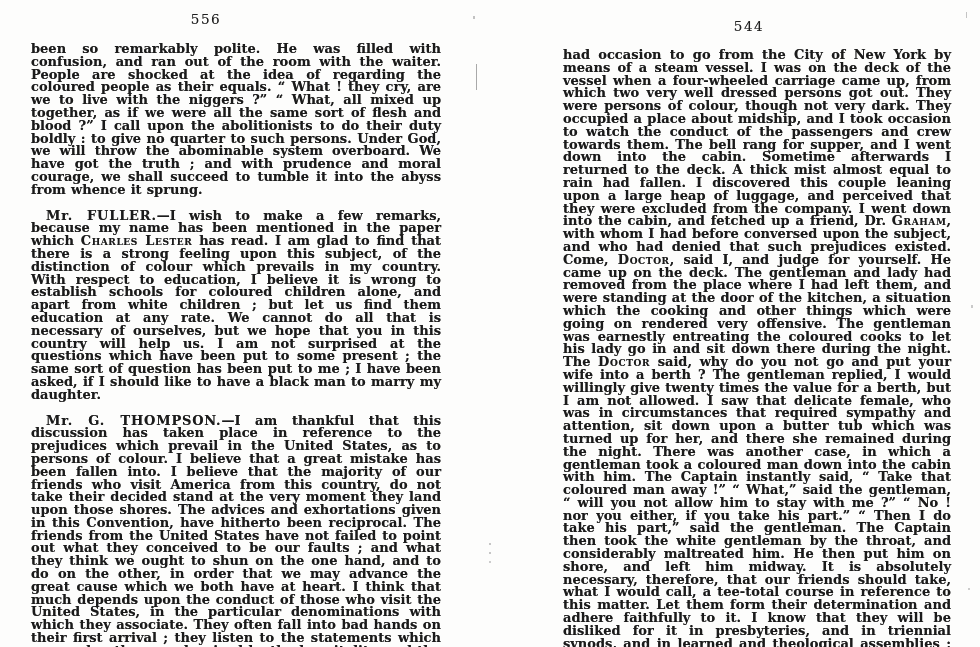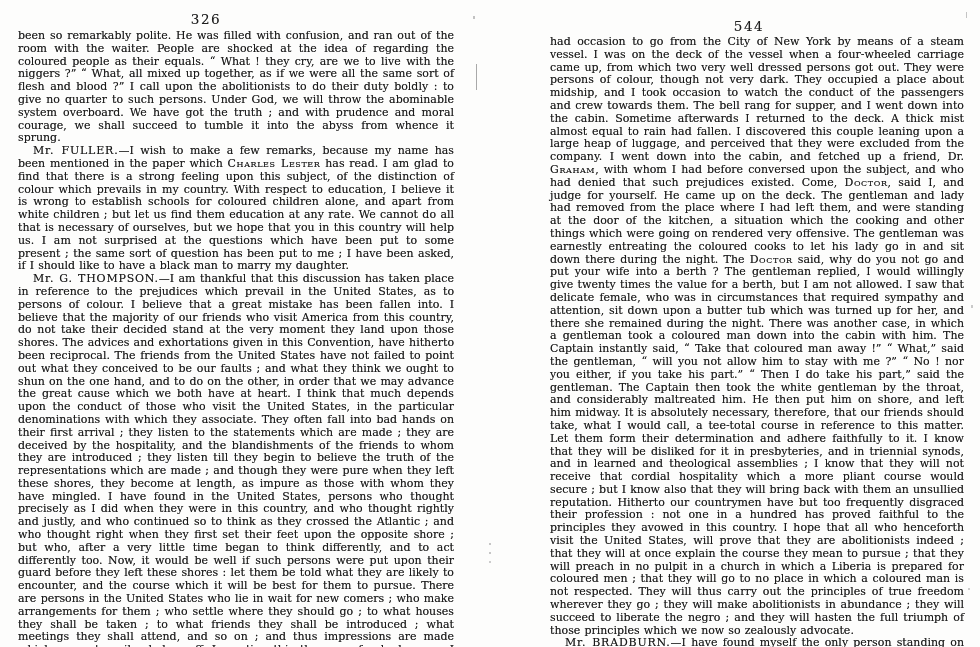--- a/index.html
+++ b/index.html
@@ -38,25 +38,26 @@
   .textblock {
     position: absolute;
     left: 0;
     width: 100%;
     text-align: justify;
   }
   .page-left  .textblock { top: 22px; }
   .page-right .textblock { top: 28px; }
 
   .para {
-    margin: 0;
-    font-size: 11px;
+    margin: 13px;
+    font-size: 13px;
     line-height: 12.8px;
     word-spacing: 0.6px;
     text-shadow: 0 0 0.45px rgba(20,20,20,0.55);
+    font-weight: bold;
   }
   .para.indent { text-indent: 15px; }
   .para.justify-last { text-align-last: justify; }
 
   .seg-speaker {
     letter-spacing: 0.8px;
   }
   .seg-smallcaps {
     font-variant: small-caps;
     letter-spacing: 0.6px;
@@ -72,21 +73,21 @@
   .a-dot4 { left: 971px; top: 305px; width: 2px; height: 3px; background: #c9c9c9; }
   .a-dot5 { left: 968px; top: 588px; width: 2px; height: 2px; background: #cccccc; }
   .a-tick { left: 966px; top: 12px;  width: 1px; height: 6px; background: #c4c4c4; }
 </style>
 </head>
 <body>
 
 <div class="canvas">
 
   <div class="page page-left">
-    <div class="pagenum">326</div>
+    <div class="pagenum">556</div>
     <div class="textblock">
         <p class="para"><span>been so remarkably polite. He was filled with confusion, and ran out of the room with the waiter. People are shocked at the idea of regarding the coloured people as their equals. “&nbsp;What&nbsp;! they cry, are we to live with the niggers&nbsp;?” “&nbsp;What, all mixed up together, as if we were all the same sort of flesh and blood&nbsp;?” I call upon the abolitionists to do their duty boldly&nbsp;: to give no quarter to such persons. Under God, we will throw the abominable system overboard. We have got the truth&nbsp;; and with prudence and moral courage, we shall succeed to tumble it into the abyss from whence it sprung.</span></p>
         <p class="para indent"><span class="seg-speaker">Mr. FULLER.</span><span>—I wish to make a few remarks, because my name has been mentioned in the paper which </span><span class="seg-smallcaps">Charles Lester</span><span> has read. I am glad to find that there is a strong feeling upon this subject, of the distinction of colour which prevails in my country. With respect to education, I believe it is wrong to establish schools for coloured children alone, and apart from white children&nbsp;; but let us find them education at any rate. We cannot do all that is necessary of ourselves, but we hope that you in this country will help us. I am not surprised at the questions which have been put to some present&nbsp;; the same sort of question has been put to me&nbsp;; I have been asked, if I should like to have a black man to marry my daughter.</span></p>
         <p class="para indent justify-last"><span class="seg-speaker">Mr. G. THOMPSON.</span><span>—I am thankful that this discussion has taken place in reference to the prejudices which prevail in the United States, as to persons of colour. I believe that a great mistake has been fallen into. I believe that the majority of our friends who visit America from this country, do not take their decided stand at the very moment they land upon those shores. The advices and exhortations given in this Convention, have hitherto been reciprocal. The friends from the United States have not failed to point out what they conceived to be our faults&nbsp;; and what they think we ought to shun on the one hand, and to do on the other, in order that we may advance the great cause which we both have at heart. I think that much depends upon the conduct of those who visit the United States, in the particular denominations with which they associate. They often fall into bad hands on their first arrival&nbsp;; they listen to the statements which are made&nbsp;; they are deceived by the hospitality, and the blandishments of the friends to whom they are introduced&nbsp;; they listen till they begin to believe the truth of the representations which are made&nbsp;; and though they were pure when they left these shores, they become at length, as impure as those with whom they have mingled. I have found in the United States, persons who thought precisely as I did when they were in this country, and who thought rightly and justly, and who continued so to think as they crossed the Atlantic&nbsp;; and who thought right when they first set their feet upon the opposite shore&nbsp;; but who, after a very little time began to think differently, and to act differently too. Now, it would be well if such persons were put upon their guard before they left these shores&nbsp;: let them be told what they are likely to encounter, and the course which it will be best for them to pursue. There are persons in the United States who lie in wait for new comers&nbsp;; who make arrangements for them&nbsp;; who settle where they should go&nbsp;; to what houses they shall be taken&nbsp;; to what friends they shall be introduced&nbsp;; what meetings they shall attend, and so on&nbsp;; and thus impressions are made which are not easily shaken off. I mention this the more freely, because I know that many persons have gone from this country to America, who have acted under the influence of such mistaken impressions. To show the extent to which the prejudice against persons of colour operates, I will state one or two facts. I</span></p>
       </div>
   </div>
 
   <div class="page page-right">
     <div class="pagenum">544</div>
     <div class="textblock">

